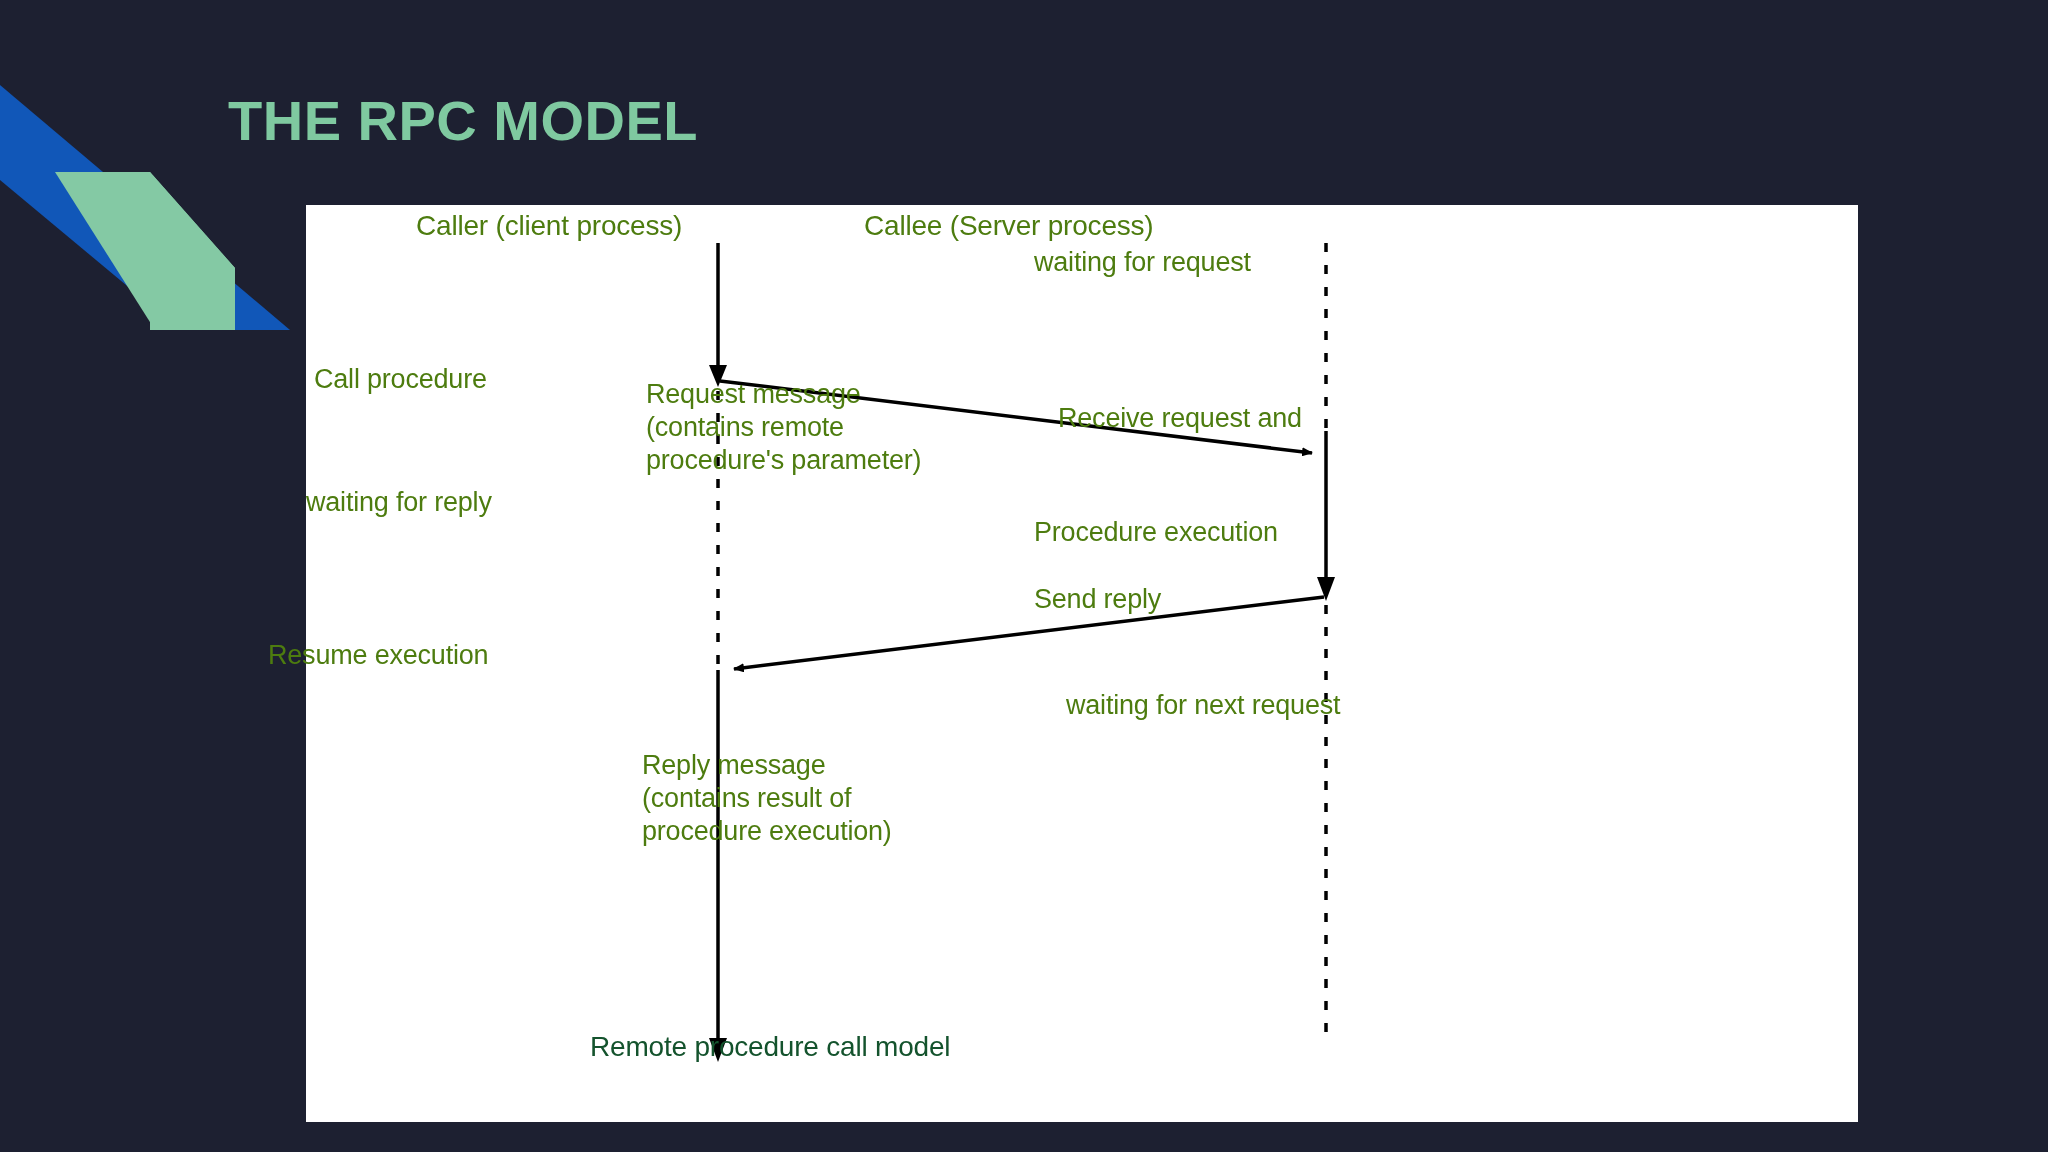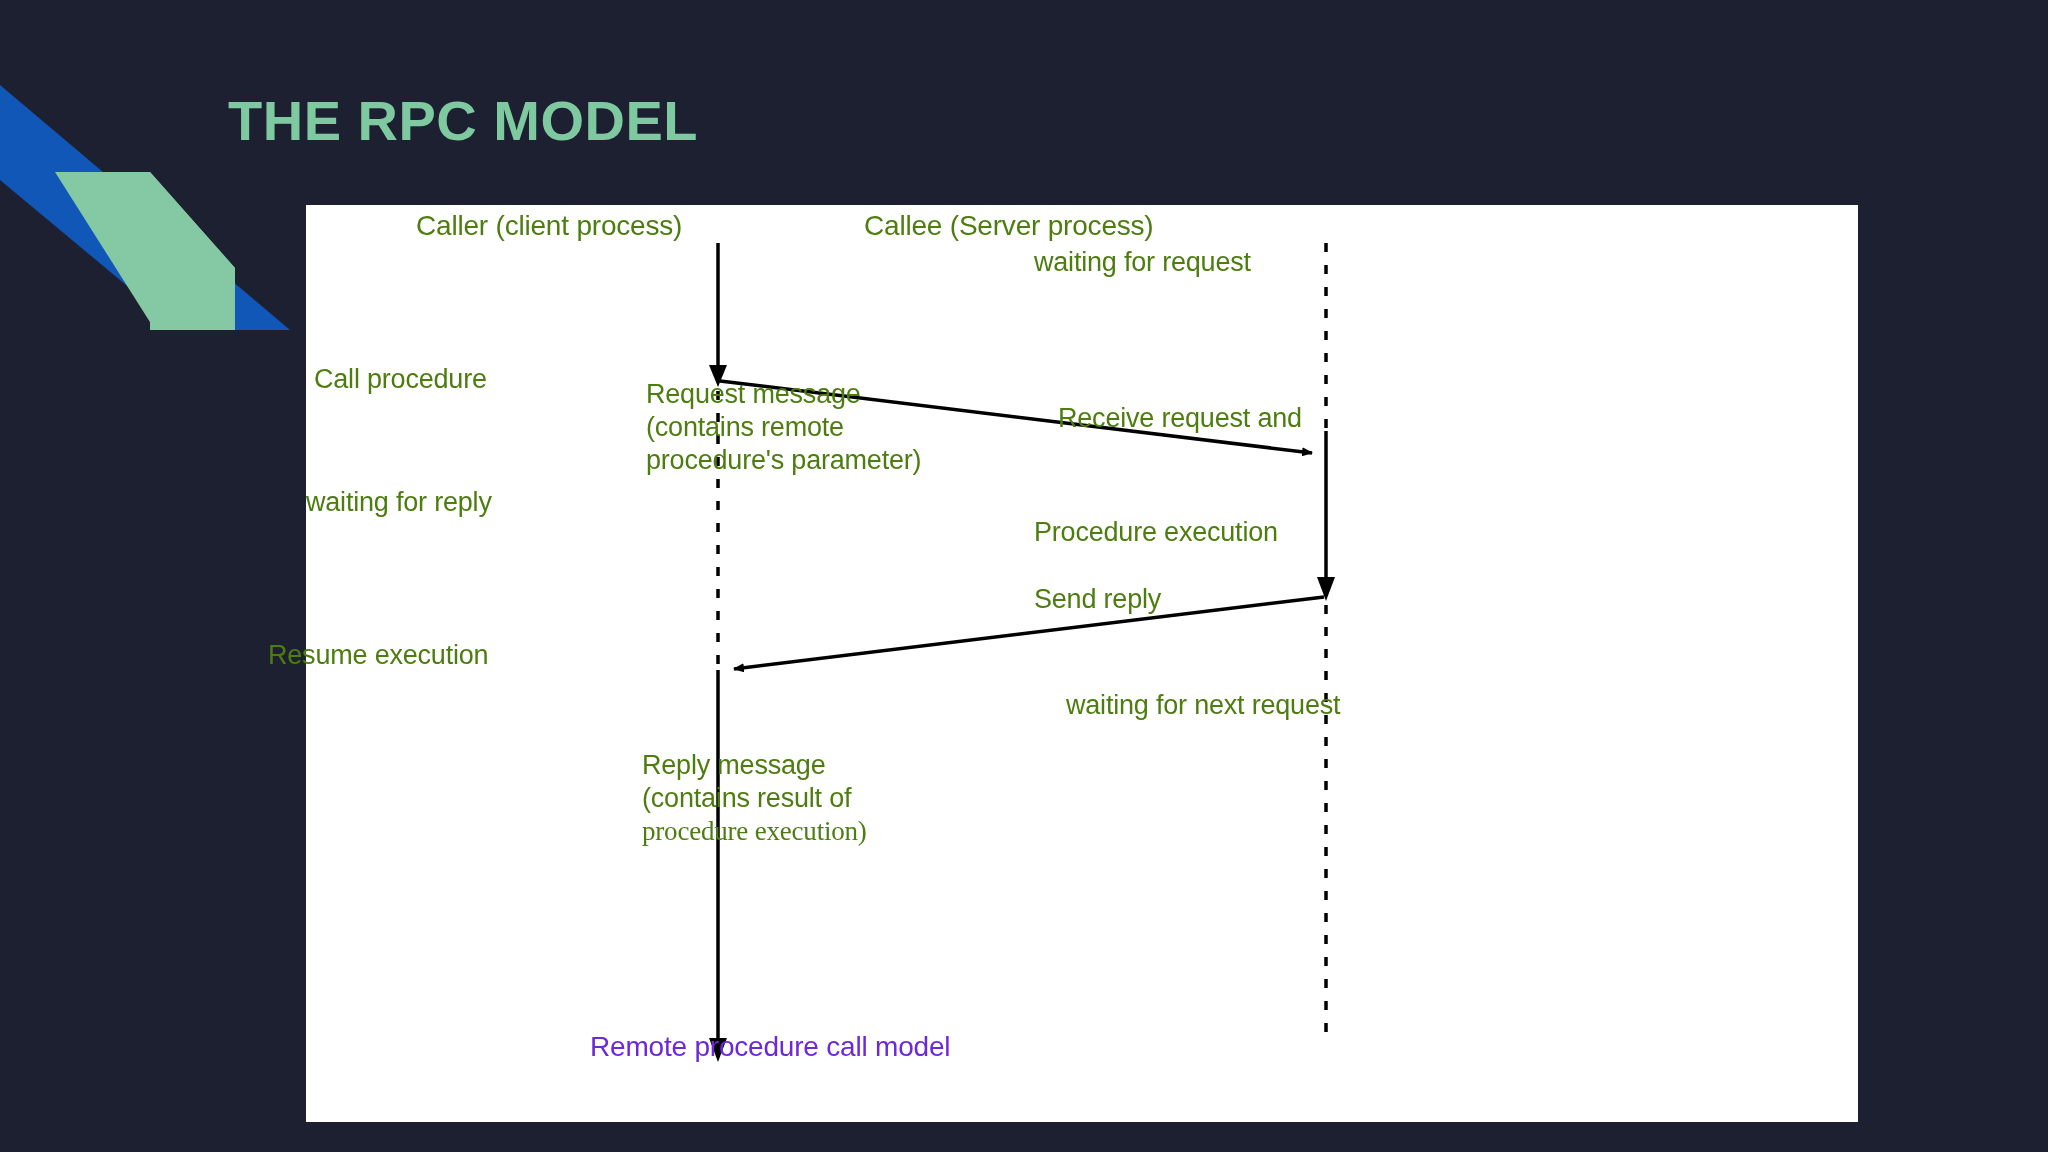--- a/index.html
+++ b/index.html
@@ -58,21 +58,21 @@
   .dg-label {
     position: absolute;
     color: #4d7c0f;
     font-family: "Liberation Sans", sans-serif;
     font-size: 27px;
     line-height: 34px;
     white-space: pre;
     letter-spacing: -0.2px;
   }
   .dg-label.caption {
-    color: #6d28d9;
+    color: #14532d;
     font-size: 28px;
   }
   .dg-label.header {
     font-size: 28px;
   }
 </style>
 </head>
 <body>
 
 <div id="slide">
@@ -131,20 +131,20 @@
     <div class="dg-label" style="left:0px; top:280px;">waiting for reply</div>
 
     <div class="dg-label" style="left:728px; top:310px;">Procedure execution</div>
 
     <div class="dg-label" style="left:728px; top:377px;">Send reply</div>
 
     <div class="dg-label" style="left:-38px; top:433px;">Resume execution</div>
 
     <div class="dg-label" style="left:336px; top:543px;">Reply message</div>
     <div class="dg-label" style="left:336px; top:576px;">(contains result of</div>
-    <div class="dg-label" style="left:336px; top:609px;font-family:Liberation Serif, serif;">procedure execution)</div>
+    <div class="dg-label" style="left:336px; top:609px;">procedure execution)</div>
 
     <div class="dg-label" style="left:720px; top:483px;margin-left:40px;">waiting for next request</div>
 
     <div class="dg-label caption" style="left:284px; top:825px;">Remote procedure call model</div>
 
   </div>
 </div>
 
 </body></html>

